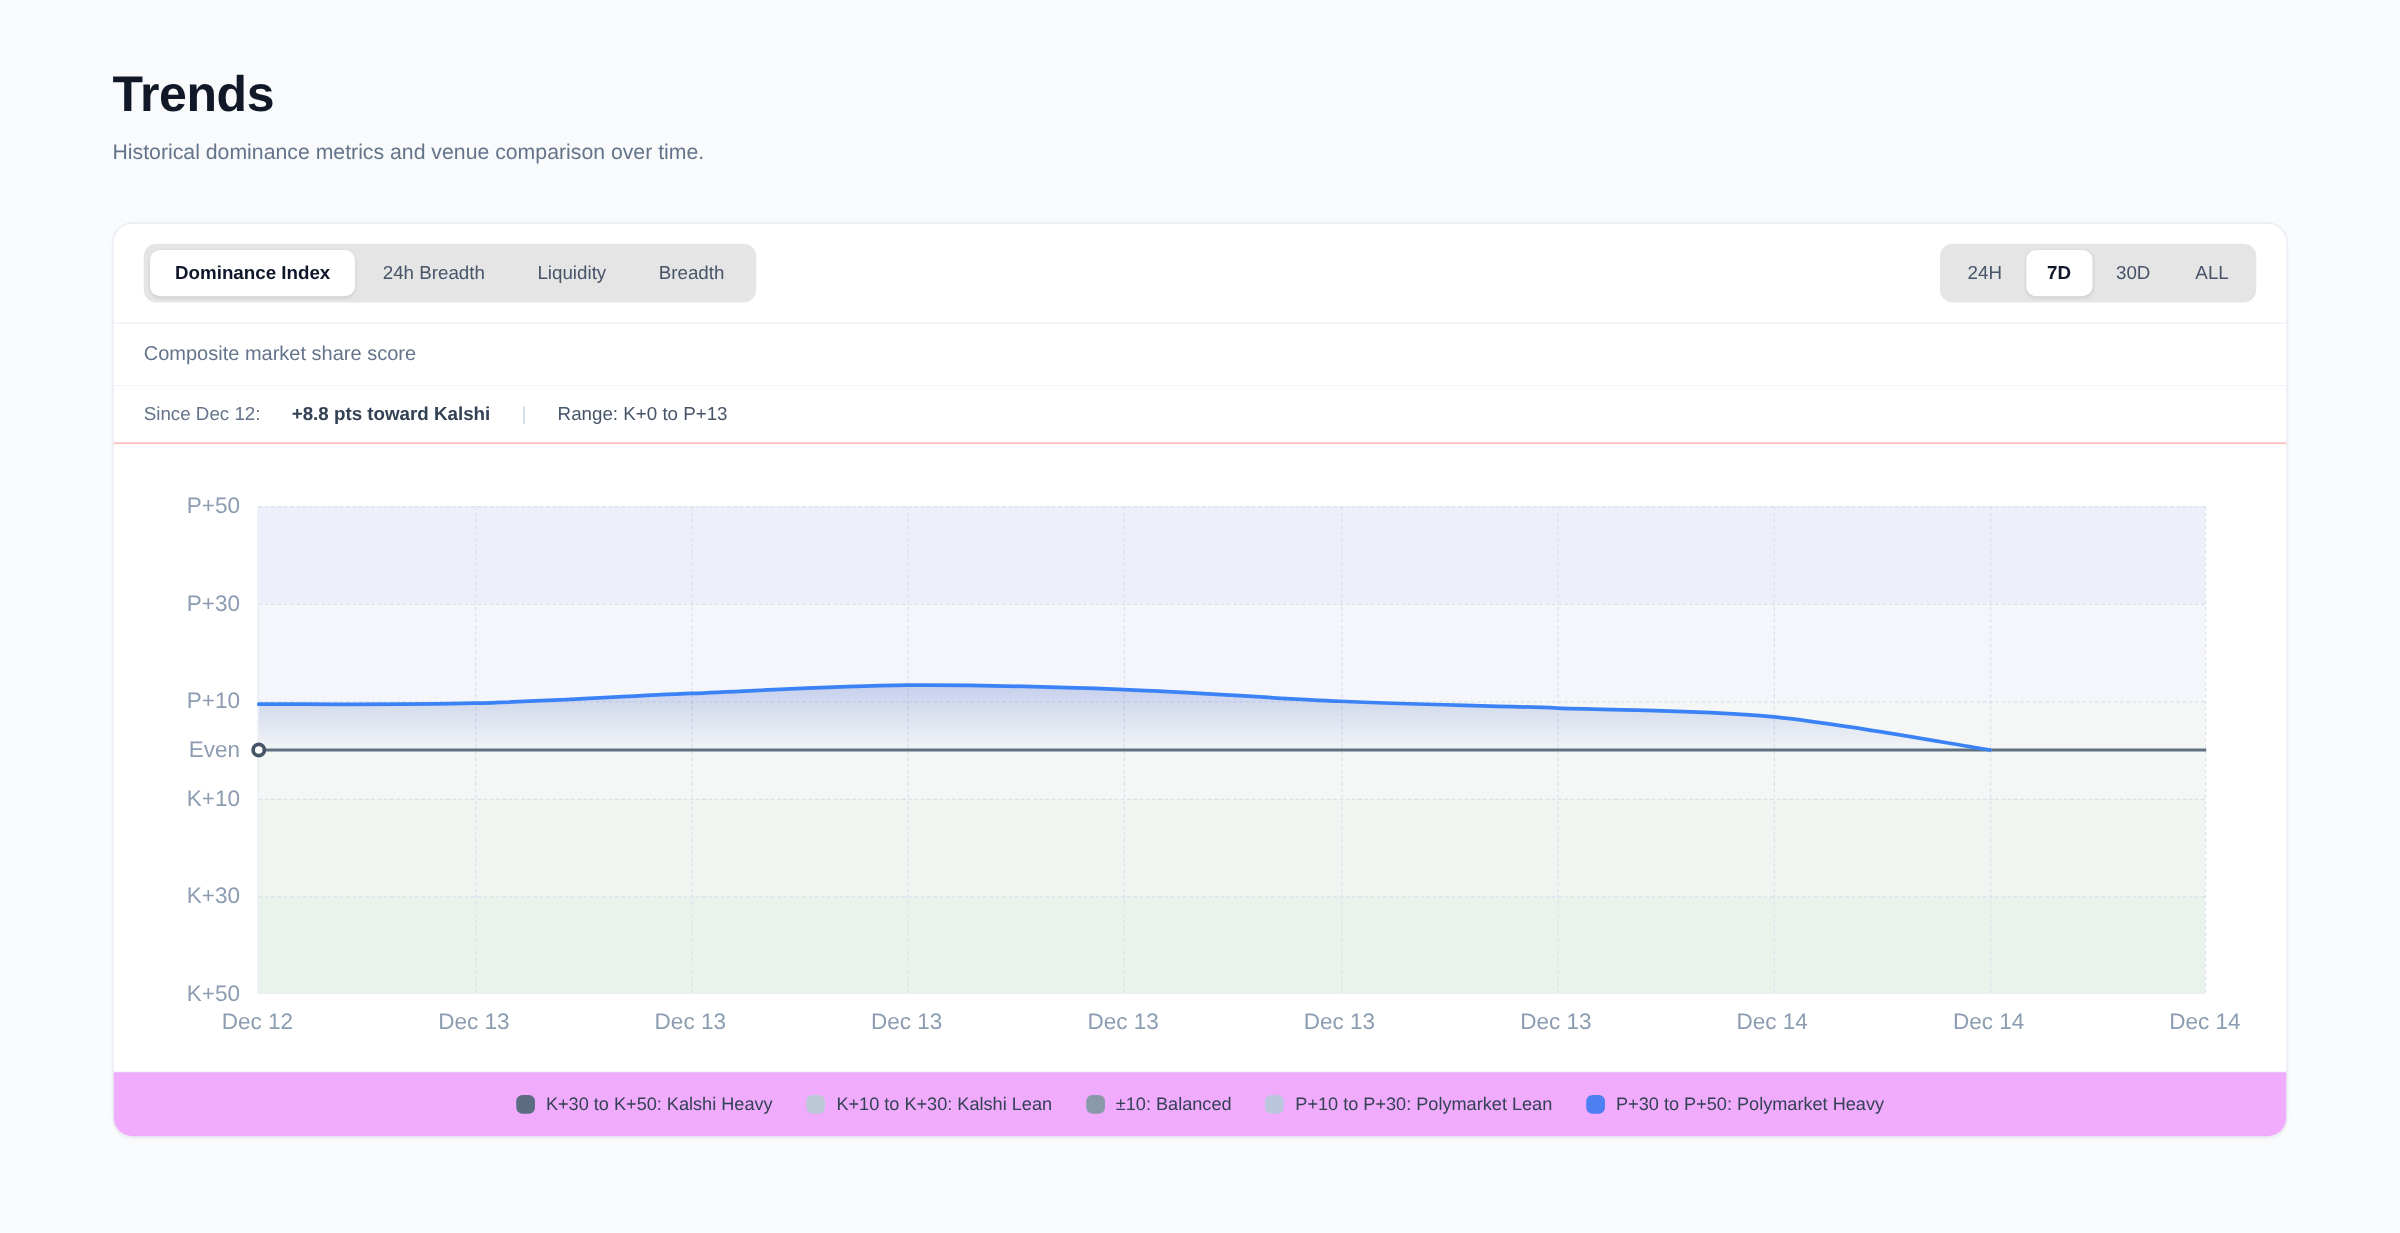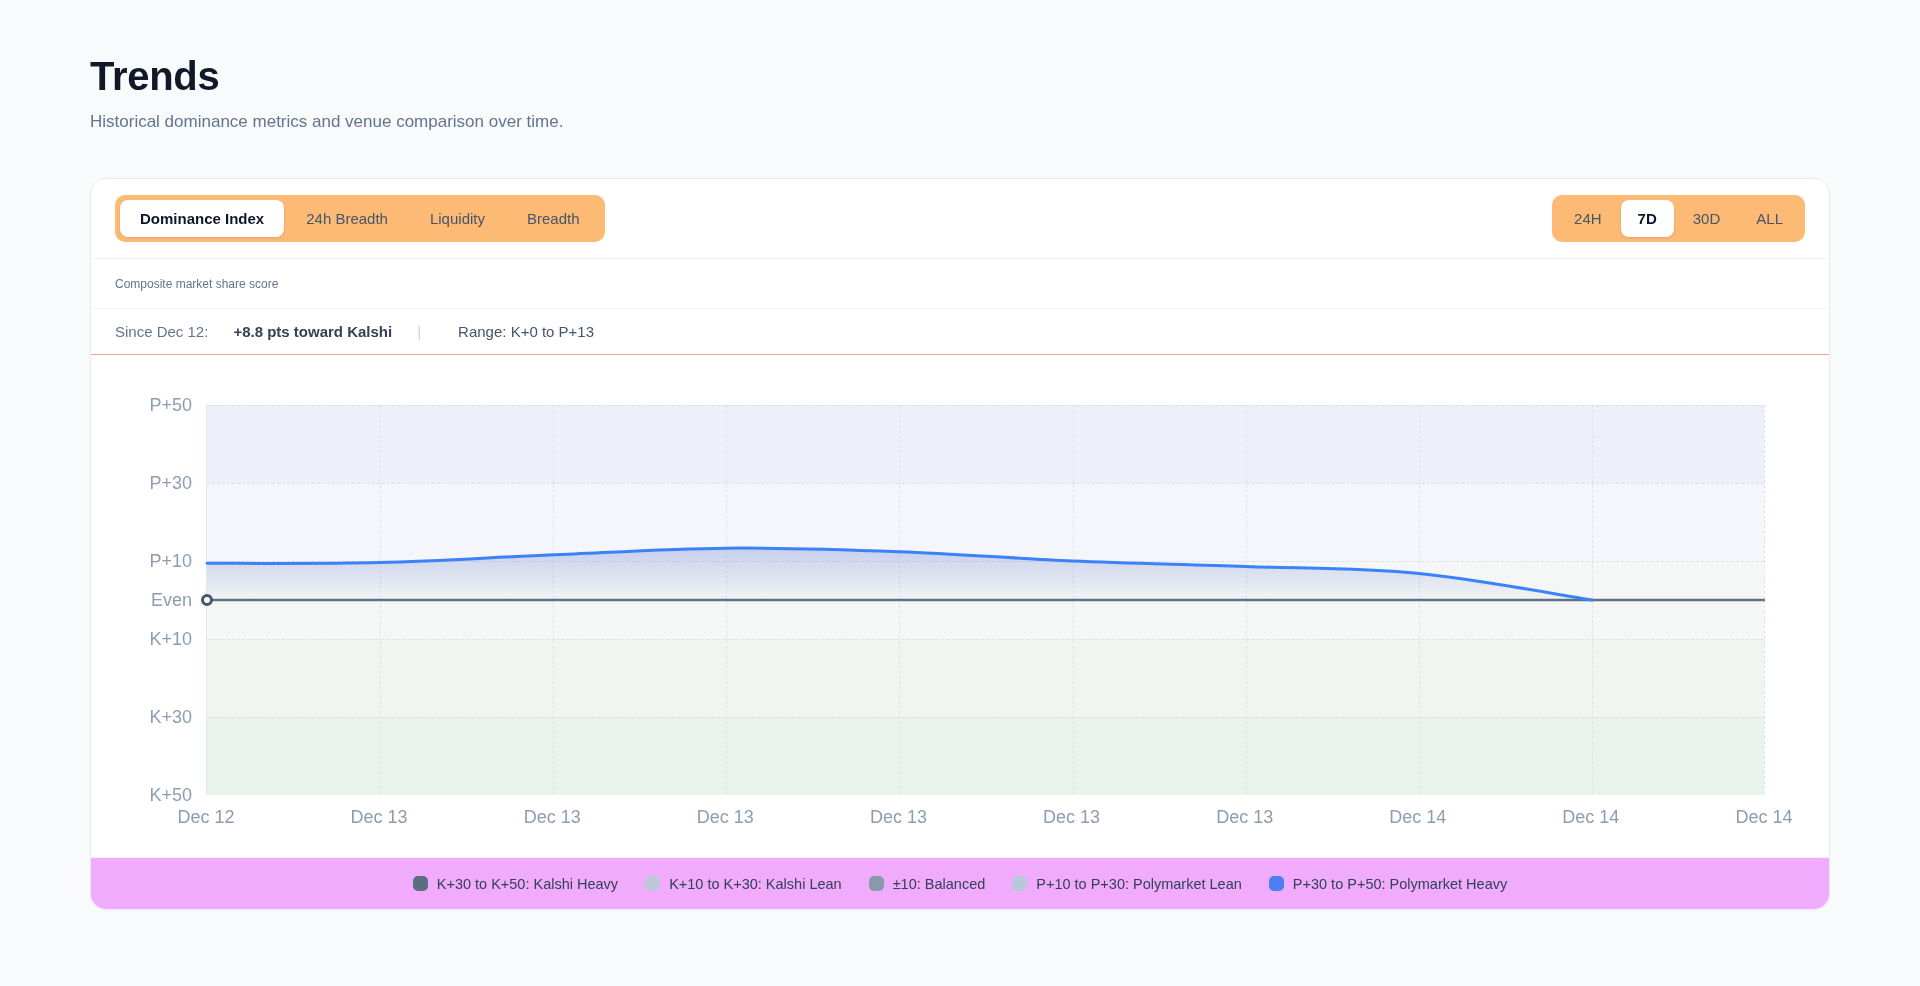--- a/index.html
+++ b/index.html
@@ -20,41 +20,41 @@
     position:absolute; left:90px; top:178px; width:1740px; height:732px;
     background:#ffffff; border:1px solid #e8edf3; border-radius:16px;
     box-shadow:0 1px 2px rgba(16,24,40,.04);
   }
 
   .panel-header {
     height:80px; display:flex; align-items:center; justify-content:space-between;
     padding:0 24px; border-bottom:1px solid #eef2f6;
   }
   .seg-group {
-    display:flex; align-items:center; background:#fdba74; border-radius:10px; padding:5px; gap:2px;
+    display:flex; align-items:center; background:#e5e5e5; border-radius:10px; padding:5px; gap:2px;
   }
   .seg-btn {
     border:none; background:transparent; cursor:pointer;
     font-family:inherit; font-size:15px; color:#475569;
     padding:10px 20px; border-radius:8px; white-space:nowrap;
   }
   .seg-btn.active {
     background:#ffffff; color:#0f172a; font-weight:700;
     box-shadow:0 1px 3px rgba(15,23,42,.12);
   }
   .range-group .seg-btn { padding:10px 17px; }
 
   .panel-subtitle-row { height:50px; display:flex; align-items:center; padding:0 24px; border-bottom:1px solid #f1f5f9; }
-  .panel-subtitle-row .desc { font-size:12px; color:#64748b; }
+  .panel-subtitle-row .desc { font-size:16px; color:#64748b; }
 
   .stat-row { height:46px; display:flex; align-items:center; gap:25px; padding:0 24px; border-bottom:1px solid #fca5a5; font-size:15px; }
   .stat-label { color:#64748b; }
   .stat-change { color:#334155; font-weight:700; }
   .stat-sep { color:#cbd5e1; }
-  .stat-range { color:#475569; font-weight:500;margin-left:12px; }
+  .stat-range { color:#475569; font-weight:500; }
 
   .chart-region { position:relative; height:504px; }
   .plot {
     position:absolute; left:115px; top:50px; width:1558px; height:390px;
     border-left:1px solid #e2e8f0; border-bottom:1px solid #dbe3ec;
   }
   .zone { position:absolute; left:0; width:100%; }
   .hgrid { position:absolute; left:0; width:100%; height:0; border-top:1px dashed #d9e1eb; }
   .vgrid { position:absolute; top:0; height:100%; width:0; border-left:1px dashed #dce3ec; }
   .plot svg { position:absolute; left:0; top:0; overflow:visible; }

